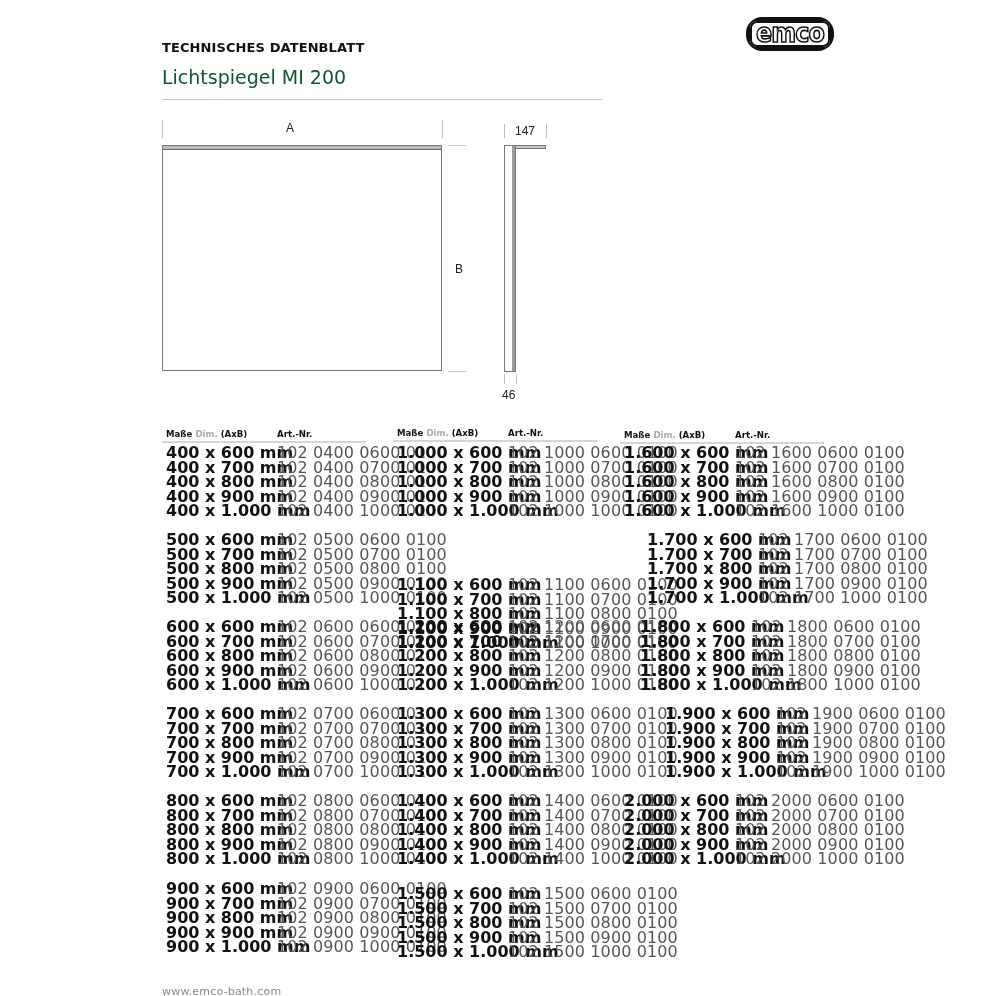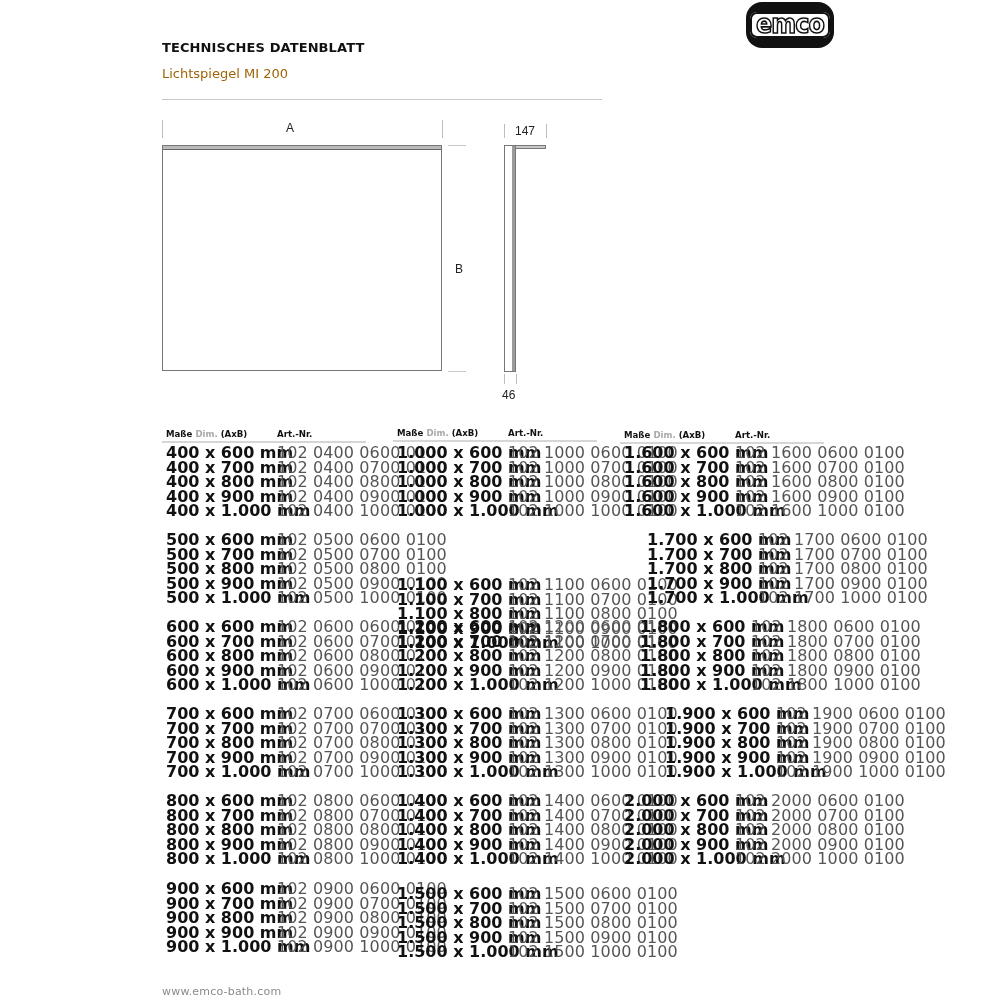--- a/index.html
+++ b/index.html
@@ -1,27 +1,27 @@
 <!DOCTYPE html>
 <html><head>
   <meta charset="utf-8">
   <style>
     html, body { margin: 0; padding: 0; background: #ffffff; }
     body { width: 996px; height: 996px; position: relative; overflow: hidden;
            font-family: "DejaVu Sans", "Liberation Sans", sans-serif; color: #1a1a1a; }
 
-    .logo { position: absolute; left: 746px; top: 2px; width: 88px; height: 46px;
+    .logo { position: absolute; left: 746px; top: 17px; width: 88px; height: 34px;
             background: #111; border-radius: 16px; display: flex; align-items: center; justify-content: center; }
     .logo-inner { background: #fff; border-radius: 7px; width: 80px; height: 26px; display:flex; align-items:center; justify-content:center;
                   box-shadow: inset 0 0 0 2px #111; }
     .logo-text { font-family: "DejaVu Sans", sans-serif; font-weight: 900; font-size: 26px; letter-spacing: -1px;
                  color: #fff; -webkit-text-stroke: 1.6px #111; line-height: 1; transform: scaleX(0.92); margin-top: -2px; }
 
     .title { position: absolute; left: 162px; top: 40px; font-weight: bold; font-size: 13px; letter-spacing: 0.1px; color: #111; }
-    .subtitle { position: absolute; left: 162px; top: 66px; font-size: 13px; color: #a16207; }
+    .subtitle { position: absolute; left: 162px; top: 66px; font-size: 19px; color: #14532d; }
     .title-rule { position: absolute; left: 162px; top: 99px; width: 440px; height: 1px; background: #c8c8c8; }
 
     
     .dim-tick { position: absolute; width: 1px; background: #bdbdbd; }
     .dim-label { position: absolute; font-family: "Liberation Sans", sans-serif; font-size: 12px; color: #222; }
     .front { position: absolute; left: 162px; top: 145px; width: 280px; height: 226px;
              border: 1px solid #777; box-sizing: border-box; }
     .front-top { position: absolute; left: 0; top: 0; width: 100%; height: 4px; background: #bbb; border-bottom: 1px solid #666; box-sizing: border-box; }
     .side-v { position: absolute; left: 504px; top: 145px; width: 12px; height: 227px; border: 1px solid #777; box-sizing: border-box; }
     .side-v .shade { position: absolute; right: 0; top: 0; width: 3px; height: 100%; background: #9c9c9c; }

